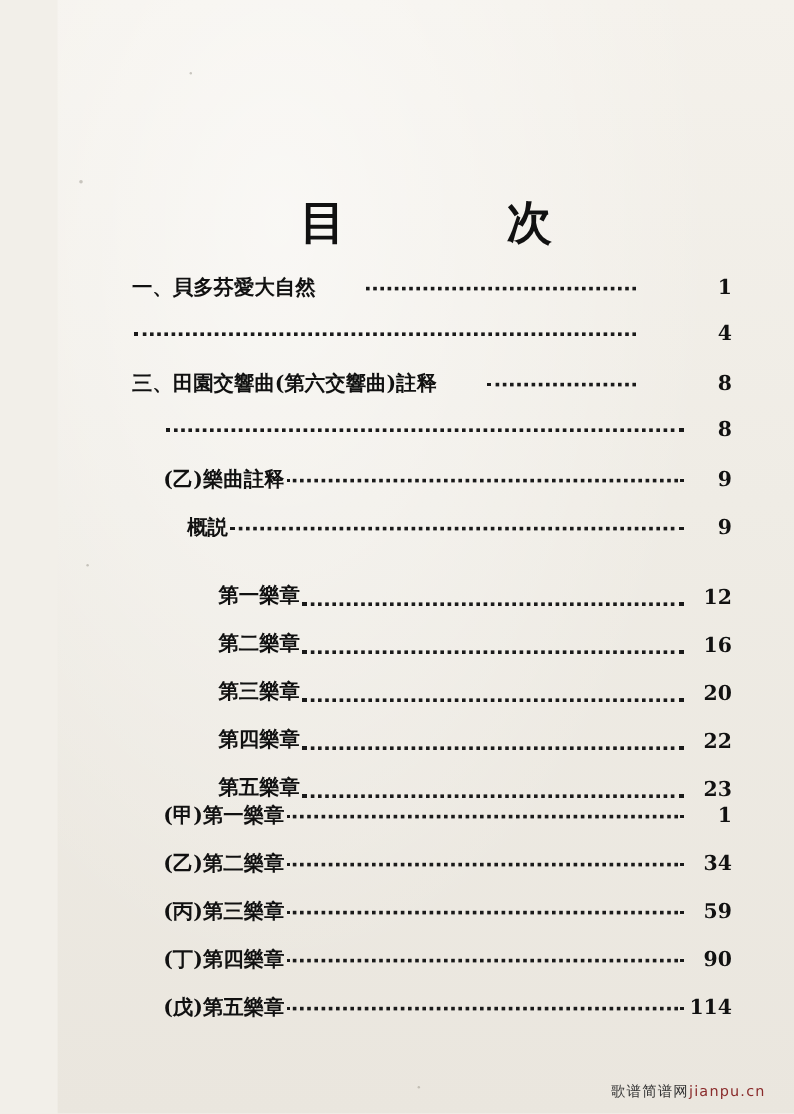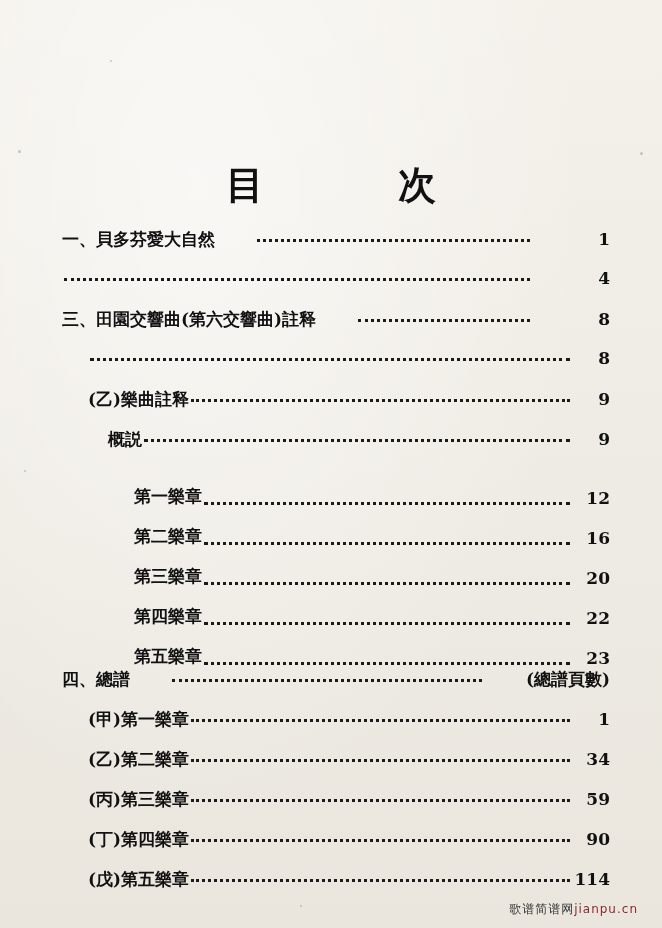--- a/index.html
+++ b/index.html
@@ -14,20 +14,21 @@
     color: #1a1a1a;
     position: relative;
     overflow: hidden;
   }
   .page {
     position: absolute;
     inset: 0;
     background:
       radial-gradient(ellipse at 30% 20%, rgba(255,255,255,0.55), rgba(255,255,255,0) 60%),
       linear-gradient(180deg, #f4f1eb 0%, #efece5 45%, #eae6de 100%);
+    margin-left: 48px;
   }
   .speckle {
     position: absolute;
     background: #9a958c;
     border-radius: 50%;
     opacity: .5;
   }
   .title {
     position: absolute;
     top: 160px;
@@ -164,25 +165,20 @@
       <span class="leader"></span>
       <span class="page-no">22</span>
     </div>
 
     <div class="row lvl-3">
       <span class="label">第五樂章</span>
       <span class="leader"></span>
       <span class="page-no">23</span>
     </div>
 
-    <div class="row lvl-0">
-      <span class="label">四、總譜</span>
-      <span class="leader"></span>
-      <span class="page-no wide-pageno">(總譜頁數)</span>
-    </div>
 
     <div class="row lvl-1">
       <span class="label">(甲)第一樂章</span>
       <span class="leader"></span>
       <span class="page-no">1</span>
     </div>
 
     <div class="row lvl-1">
       <span class="label">(乙)第二樂章</span>
       <span class="leader"></span>

